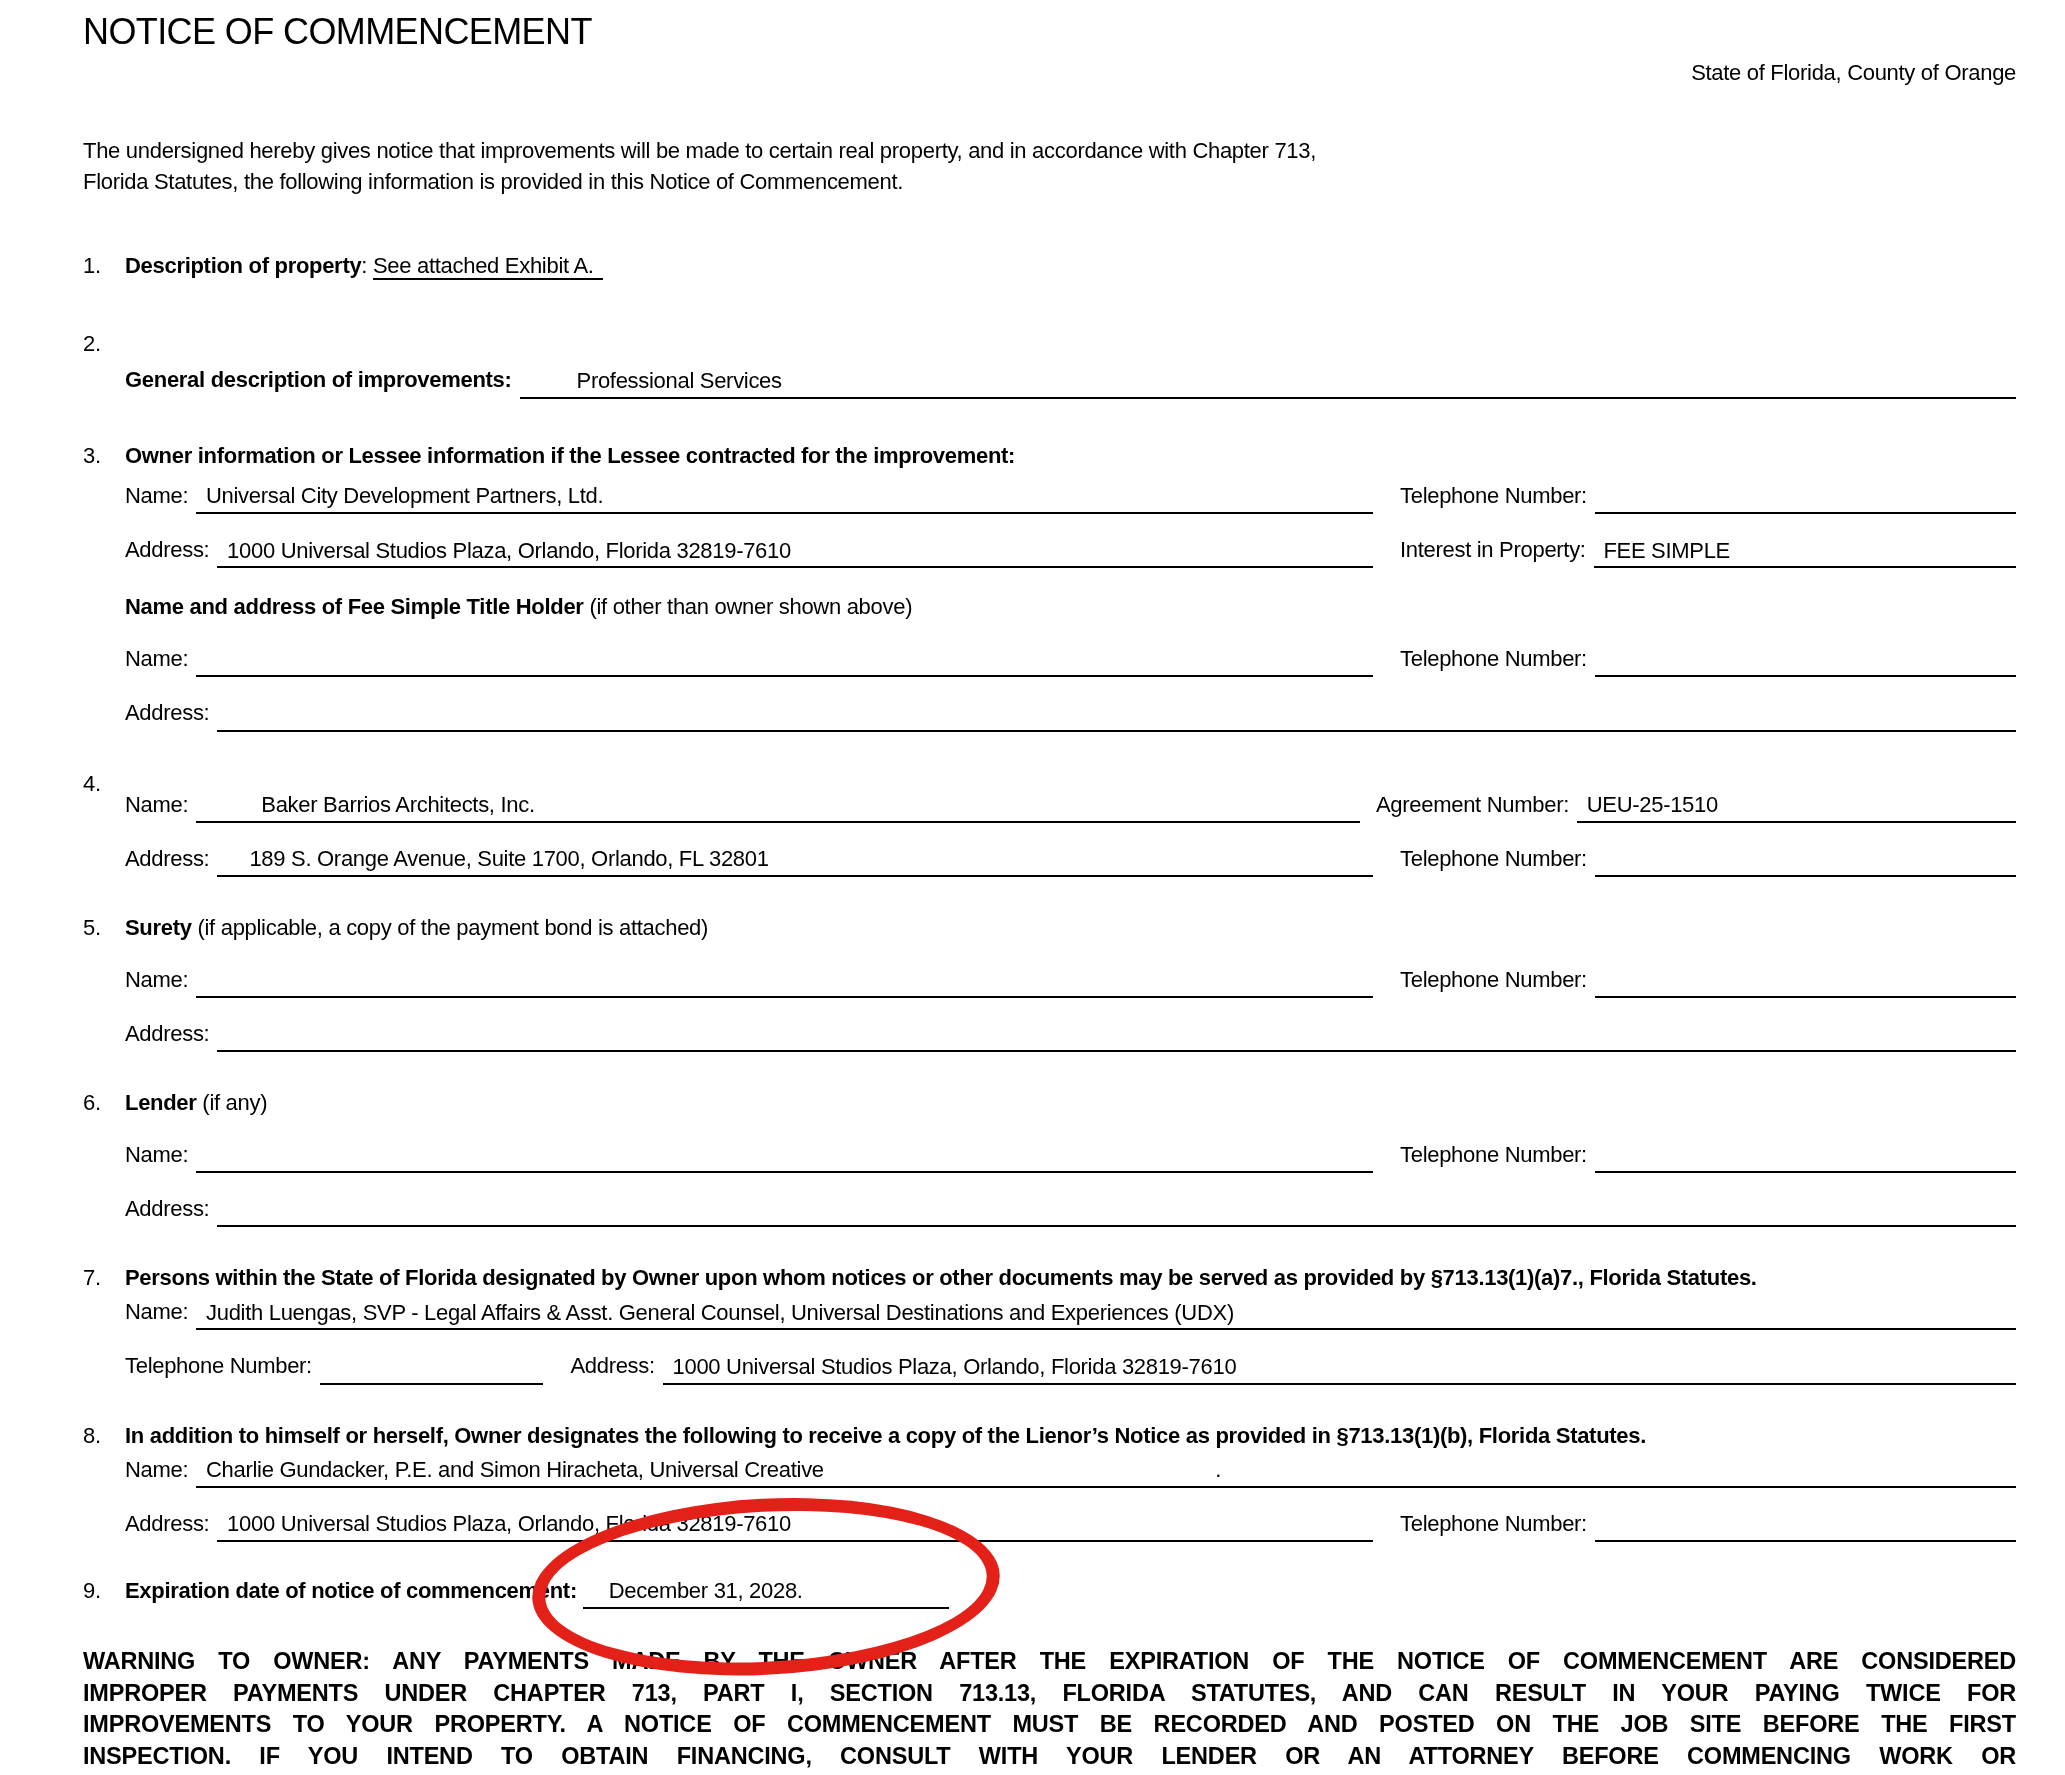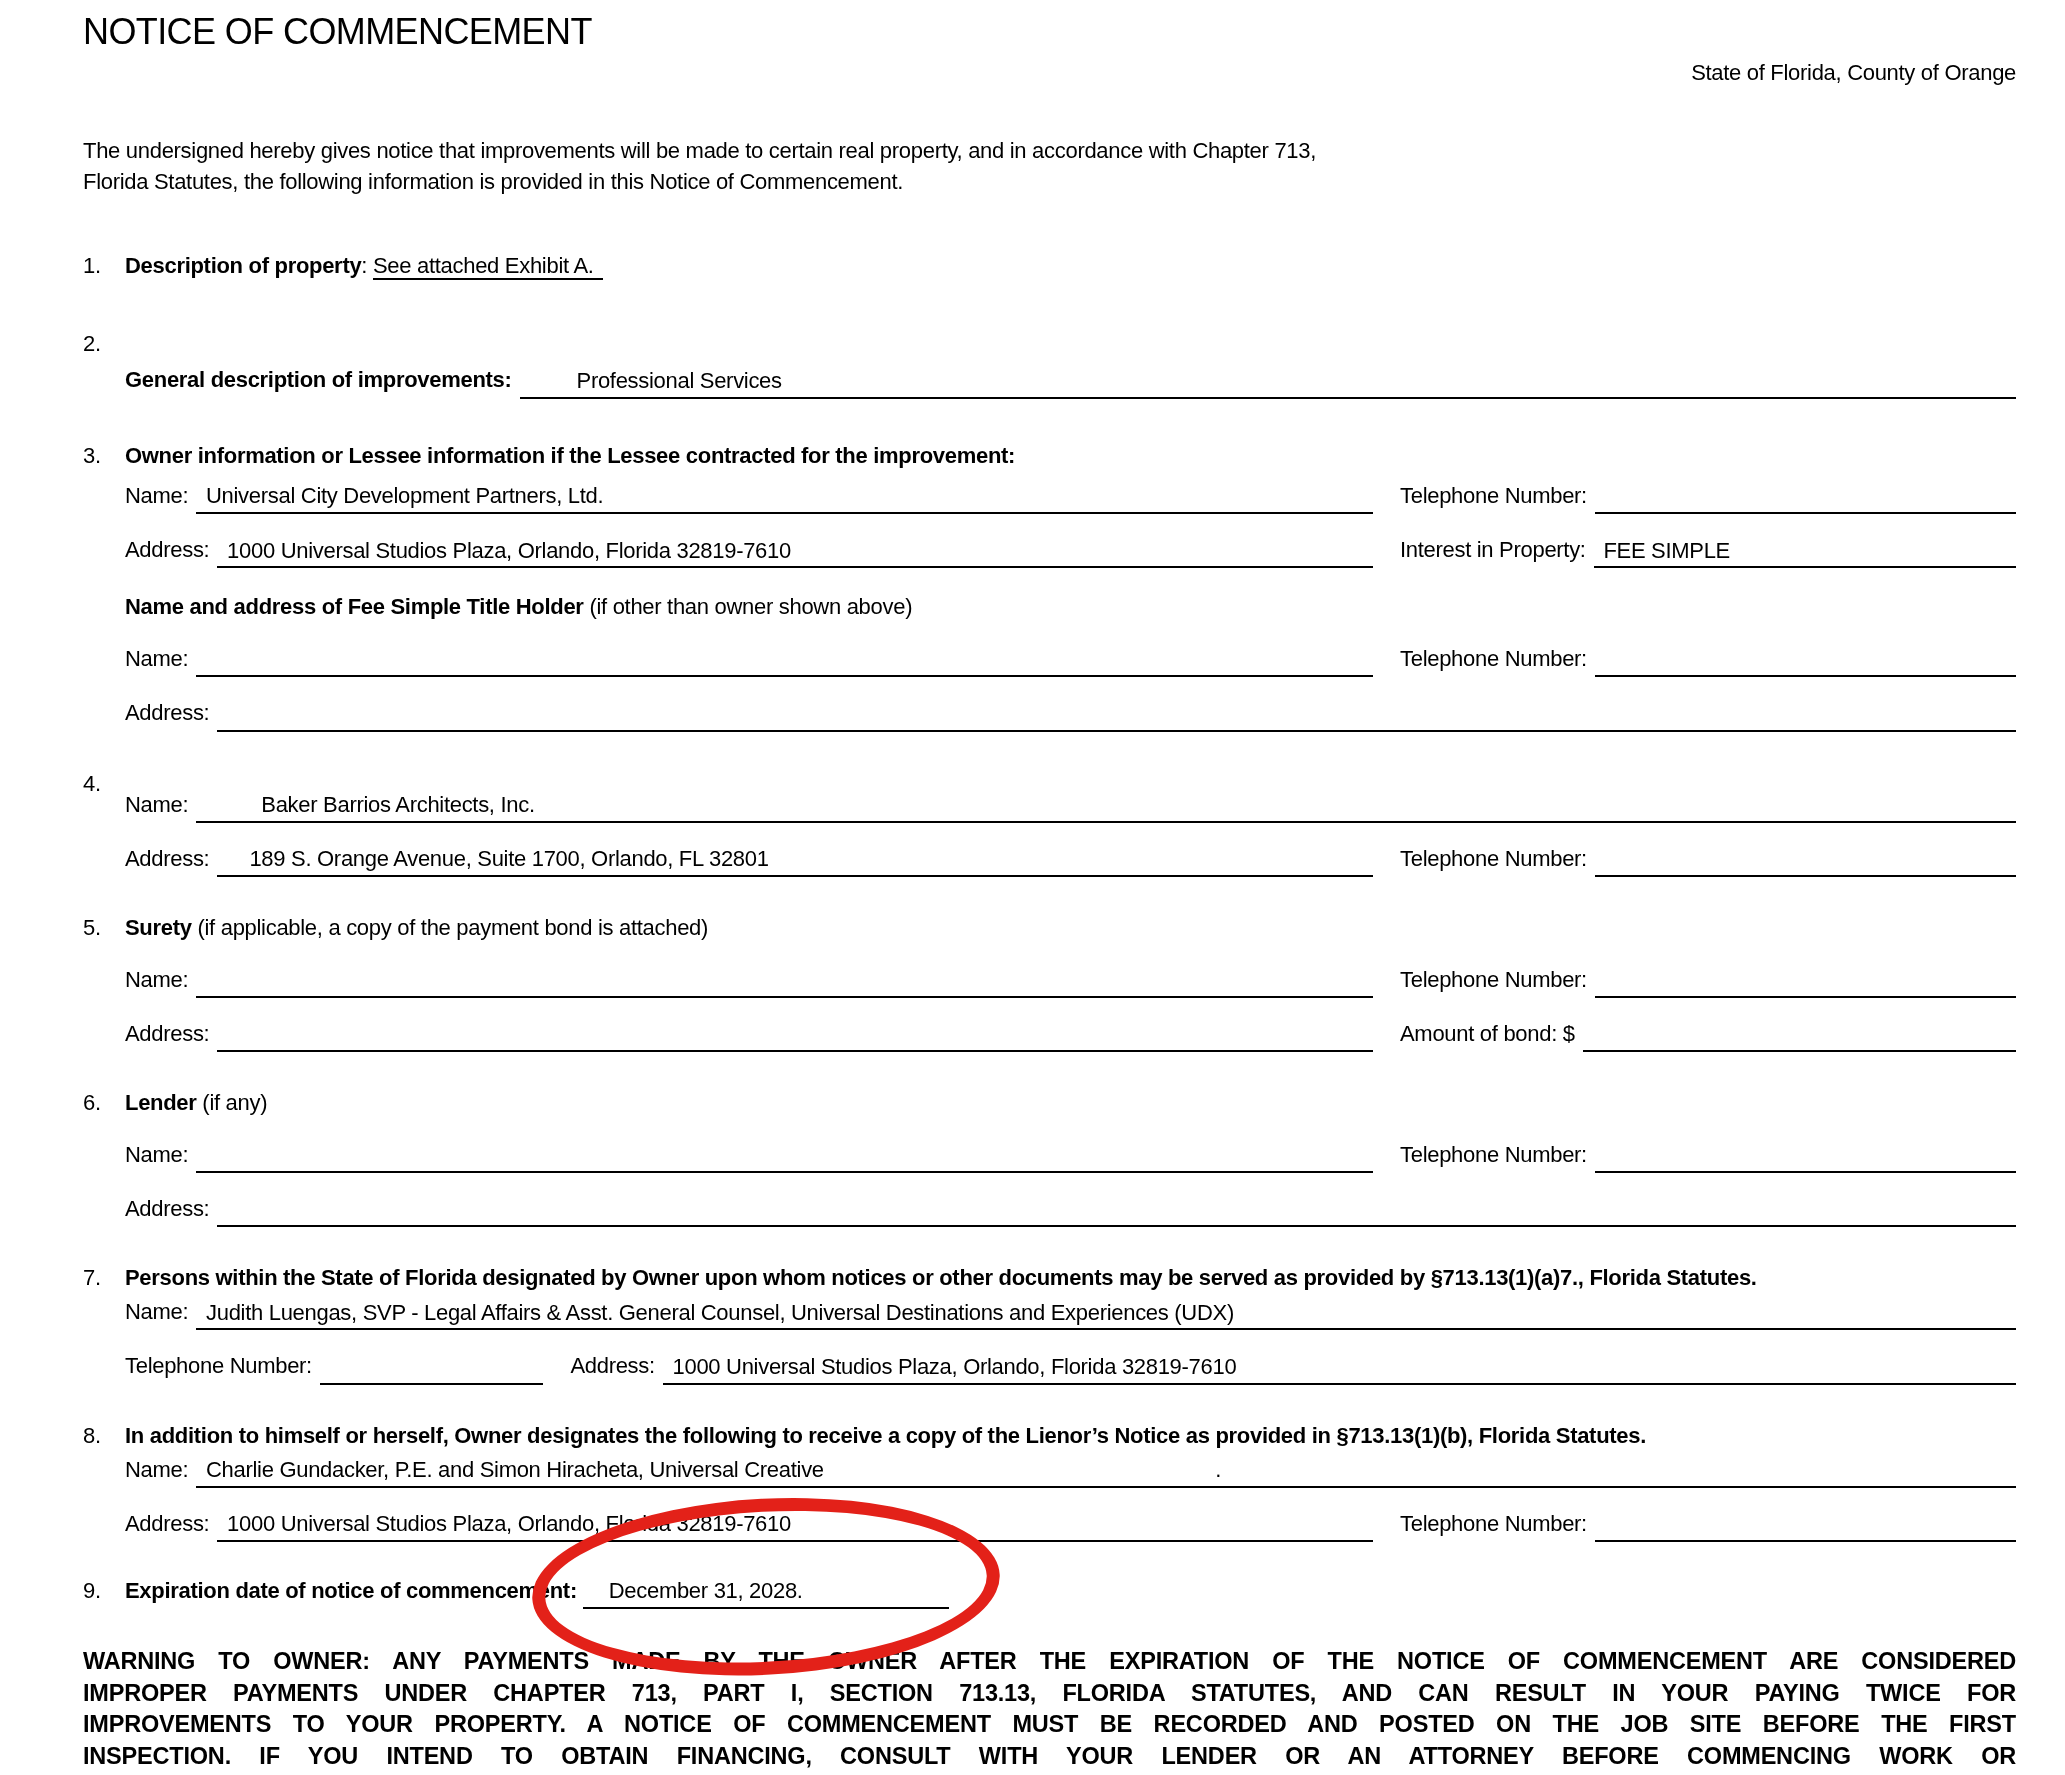--- a/index.html
+++ b/index.html
@@ -147,20 +147,24 @@
       </div>
     </div>
   </div>
 
   <div class="item" style="margin-top:37px">
     <div class="num">4.</div>
     <div class="ibody">
       <div class="frow mt26">
         <span class="lbl">Name:</span>
         <span class="fill ind80">Baker Barrios Architects, Inc.</span>
+        <span class="rgroup w790">
+          <span class="lbl">Agreement Number:</span>
+          <span class="fill ctr">UEU-25-1510</span>
+        </span>
       </div>
       <div class="frow mt26">
         <span class="lbl">Address:</span>
         <span class="fill ind40">189 S. Orange Avenue, Suite 1700, Orlando, FL 32801</span>
         <span class="rgroup">
           <span class="lbl">Telephone Number:</span>
           <span class="fill"></span>
         </span>
       </div>
     </div>
@@ -176,24 +180,20 @@
         <span class="lbl">Name:</span>
         <span class="fill"></span>
         <span class="rgroup">
           <span class="lbl">Telephone Number:</span>
           <span class="fill"></span>
         </span>
       </div>
       <div class="frow mt26">
         <span class="lbl">Address:</span>
         <span class="fill"></span>
-        <span class="rgroup">
-          <span class="lbl">Amount of bond: $</span>
-          <span class="fill"></span>
-        </span>
       </div>
     </div>
   </div>
 
   <div class="item" style="margin-top:36px">
     <div class="num">6.</div>
     <div class="ibody">
       <div>
         <span class="b">Lender</span><span> (if any)</span>
       </div>

